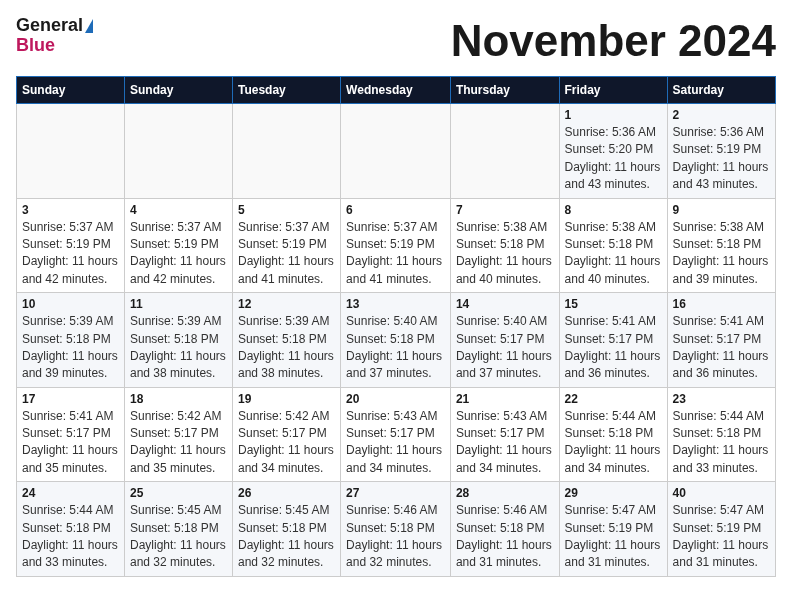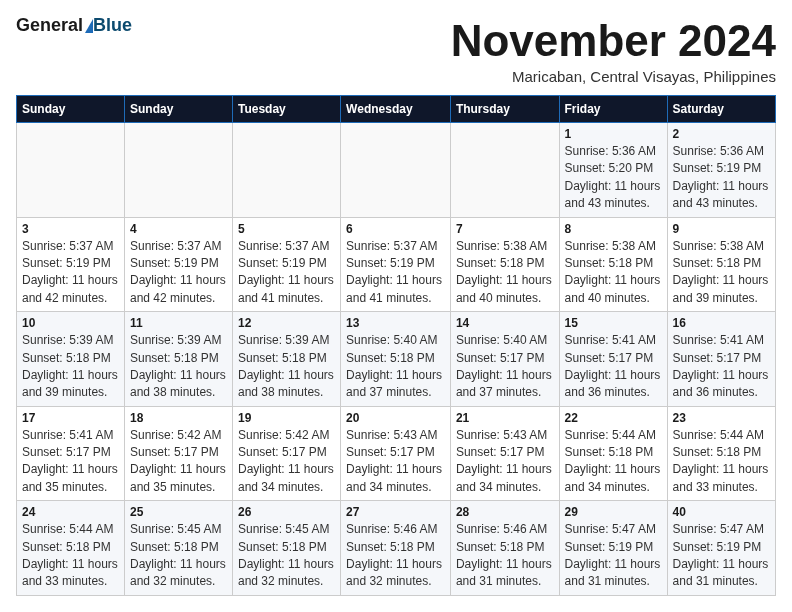--- a/index.html
+++ b/index.html
@@ -11,21 +11,22 @@
       padding: 16px;
     }
     .header {
       display: flex;
       justify-content: space-between;
       align-items: flex-start;
       margin-bottom: 10px;
     }
     .logo {
       display: flex;
-      align-items: flex-end;
+      flex-direction: column;
+      align-items: flex-start;
     }
     .logo-text {
       font-size: 18px;
       font-weight: bold;
       color: #1a1a1a;
       line-height: 1.1;
     }
     .logo-triangle {
       width: 0;
       height: 0;
@@ -100,26 +101,25 @@
 <body>
 
 <div class="header">
   <div class="logo">
     <div class="logo-line">
       <span class="logo-text">
         <span style="color:#1a1a1a;">General</span><span class="logo-triangle"></span>
       </span>
     </div>
     <div class="logo-line">
-      <span class="logo-text" style="color:#0c4a6e; font-size:18px;">Blue</span>
+      <span class="logo-text" style="color:#be185d; font-size:18px;">Blue</span>
     </div>
   </div>
   <div class="title-block">
     <div class="month-title">November 2024</div>
-    <div class="location-title">Maricaban, Central Visayas, Philippines</div>
   </div>
 </div>
 
 <table>
   <thead>
     <tr>
     <th>Sunday</th>
         <th>Sunday</th>
         <th>Tuesday</th>
         <th>Wednesday</th>

